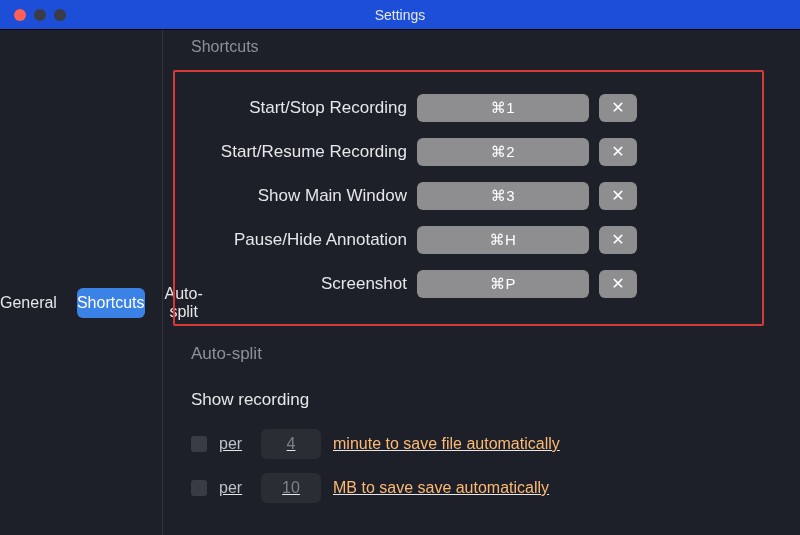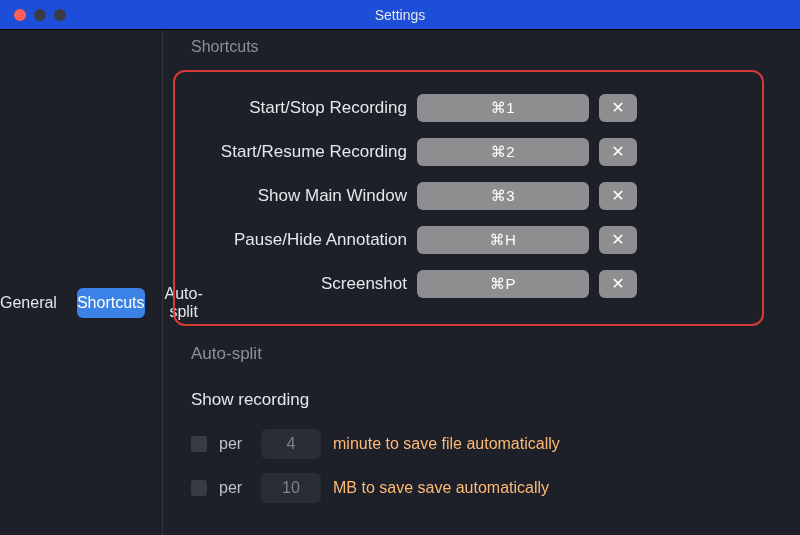--- a/index.html
+++ b/index.html
@@ -78,21 +78,21 @@
   
   .shortcuts-heading {
     color: #8d8f99;
     font-size: 16px;
     margin-top: 8px;
     margin-bottom: 14px;
   }
 
   .shortcuts-highlight {
     border: 2px solid #d63a36;
-    border-radius: 12px;
+    border-radius: 2px;
     padding: 14px 2px 18px 18px;
     margin-left: -18px;
     margin-right: 6px;
     margin-top: 4px;
   }
 
   .shortcut-row {
     display: flex;
     align-items: center;
     gap: 10px;
@@ -145,20 +145,21 @@
     font-size: 17px;
     margin-top: 26px;
     margin-bottom: 12px;
   }
   .split-row {
     display: flex;
     align-items: center;
     gap: 12px;
     height: 44px;
     margin-left: 0;
+    text-decoration: underline;
   }
   .checkbox {
     width: 16px; height: 16px;
     border-radius: 3px;
     background: #3a3c45;
     display: inline-block;
   }
   .per-label {
     width: 30px;
     font-size: 16px;

